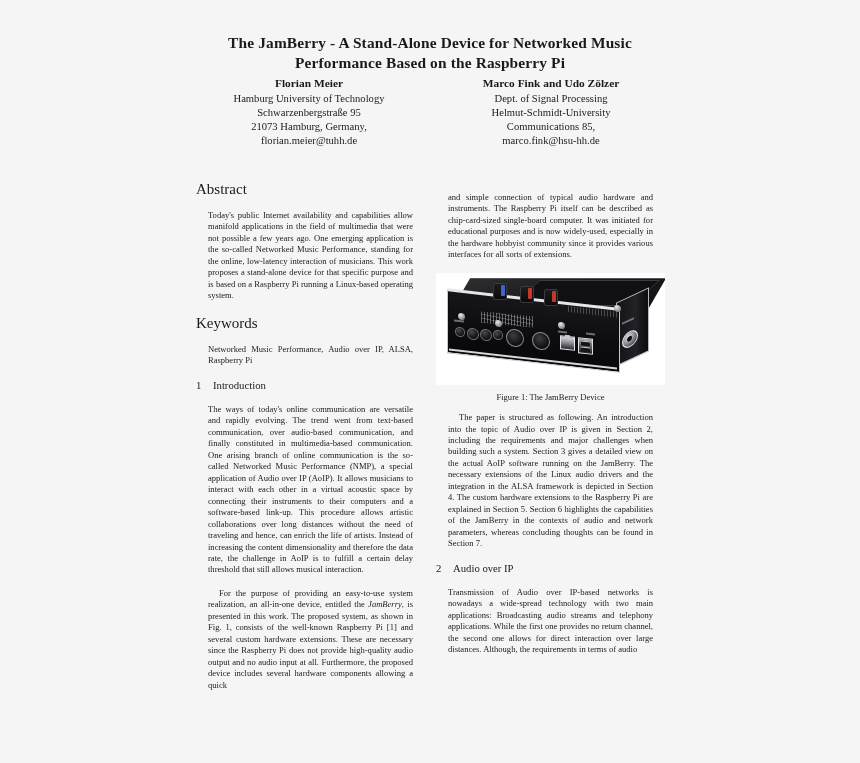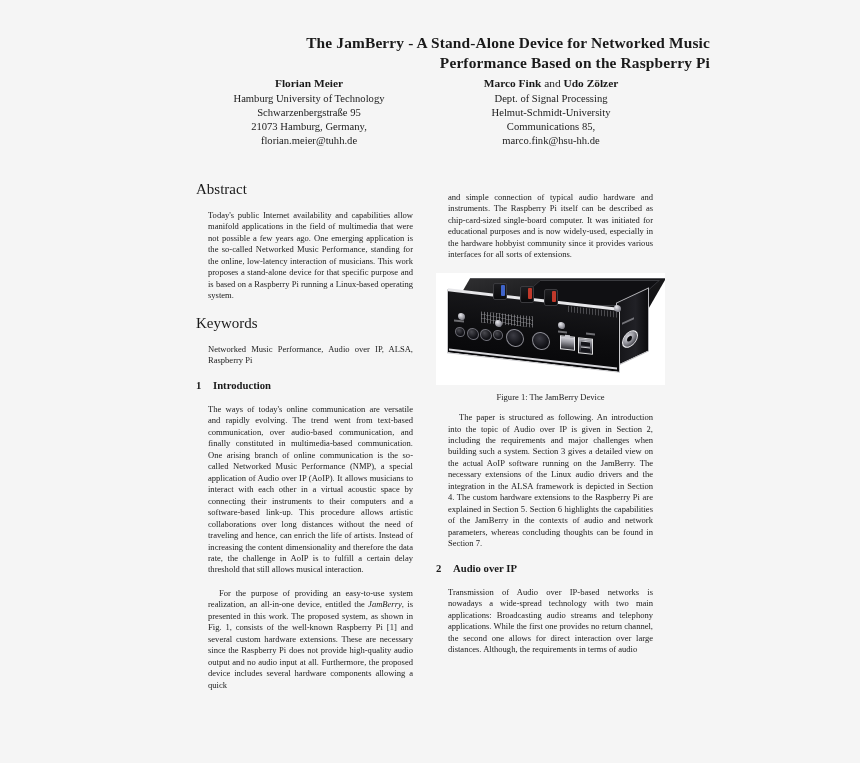--- a/index.html
+++ b/index.html
@@ -22,21 +22,21 @@
     height: 763px;
     background: #f5f5f5;
   }
 
   
   .title-block {
     position: absolute;
     left: 150px;
     top: 33px;
     width: 560px;
-    text-align: right;
+    text-align: center;
     font-family: Liberation Serif, serif;
   }
   .paper-title {
     font-size: 15.4px;
     font-weight: bold;
     line-height: 1.27;
     letter-spacing: 0.15px;
     margin: 0;
   }
 
@@ -56,21 +56,21 @@
     font-size: 10.6px;
     line-height: 1.33;
   }
   .author-name {
     font-weight: bold;
     font-size: 11.4px;
     display: block;
     margin-bottom: 1px;
   }
   .author-name .conj {
-    font-weight: normal;
+    font-weight: bold;
   }
   .author-line { display: block; }
 
   
   .col {
     position: absolute;
     top: 180px;
     width: 229px;
     font-size: 8.55px;
     line-height: 1.345;
@@ -82,21 +82,21 @@
   .col-right { left: 436px; }
 
   h2.section-head {
     font-size: 15px;
     font-weight: normal;
     margin: 0 0 4px 0;
     line-height: 1.2;
   }
   h2.numbered-head {
     font-size: 10.7px;
-    font-weight: bold;
+    font-weight: normal;
     margin: 10px 0 4.5px 0;
     line-height: 1.2;
   }
   h2.numbered-head .secnum {
     display: inline-block;
     min-width: 17px;
   }
   p.body-par {
     margin: 12px;
     text-indent: 0;

